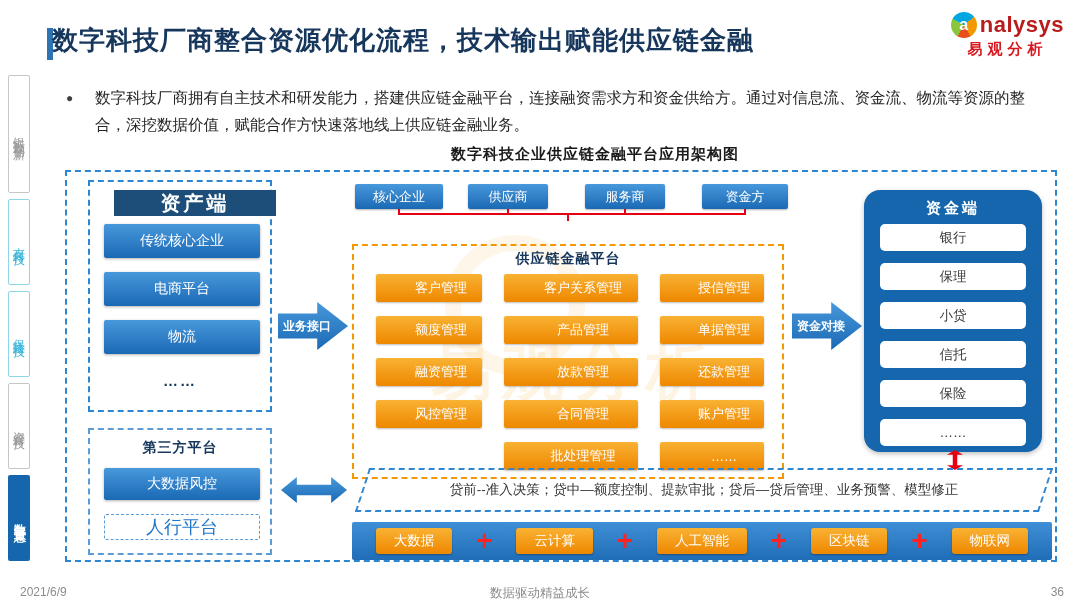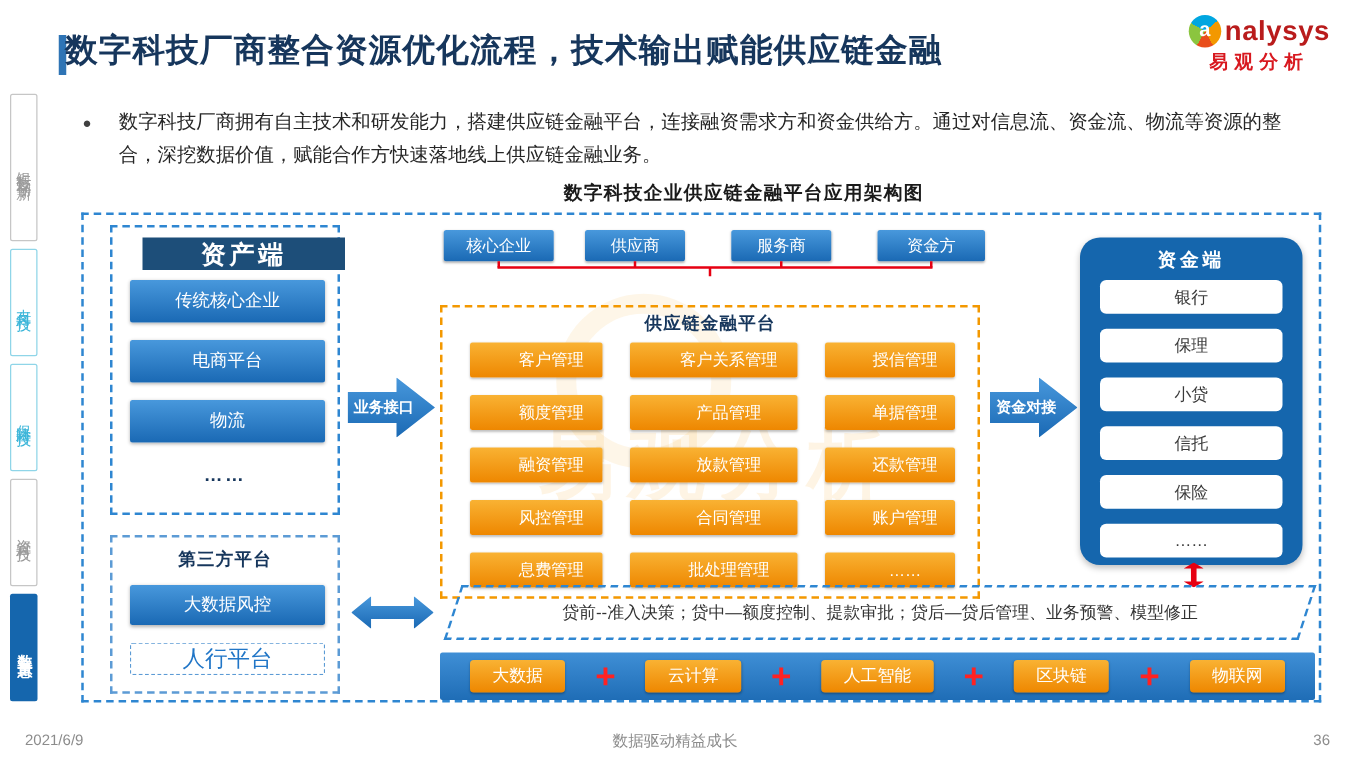--- a/index.html
+++ b/index.html
@@ -170,21 +170,20 @@
     <div class="orange-box c3" style="top:70px">单据管理</div>
 
     <div class="orange-box c1" style="top:112px">融资管理</div>
     <div class="orange-box c2" style="top:112px">放款管理</div>
     <div class="orange-box c3" style="top:112px">还款管理</div>
 
     <div class="orange-box c1" style="top:154px">风控管理</div>
     <div class="orange-box c2" style="top:154px">合同管理</div>
     <div class="orange-box c3" style="top:154px">账户管理</div>
 
-    <div class="orange-box c1" style="top:196px">息费管理</div>
     <div class="orange-box c2" style="top:196px">批处理管理</div>
     <div class="orange-box c3" style="top:196px">……</div>
   </div>
 
   <div class="block-arrow" style="left:792px;top:302px">
     <span class="arrow-label">资金对接</span>
   </div>
 
   <div class="funds">
     <div class="funds-title">资金端</div>

